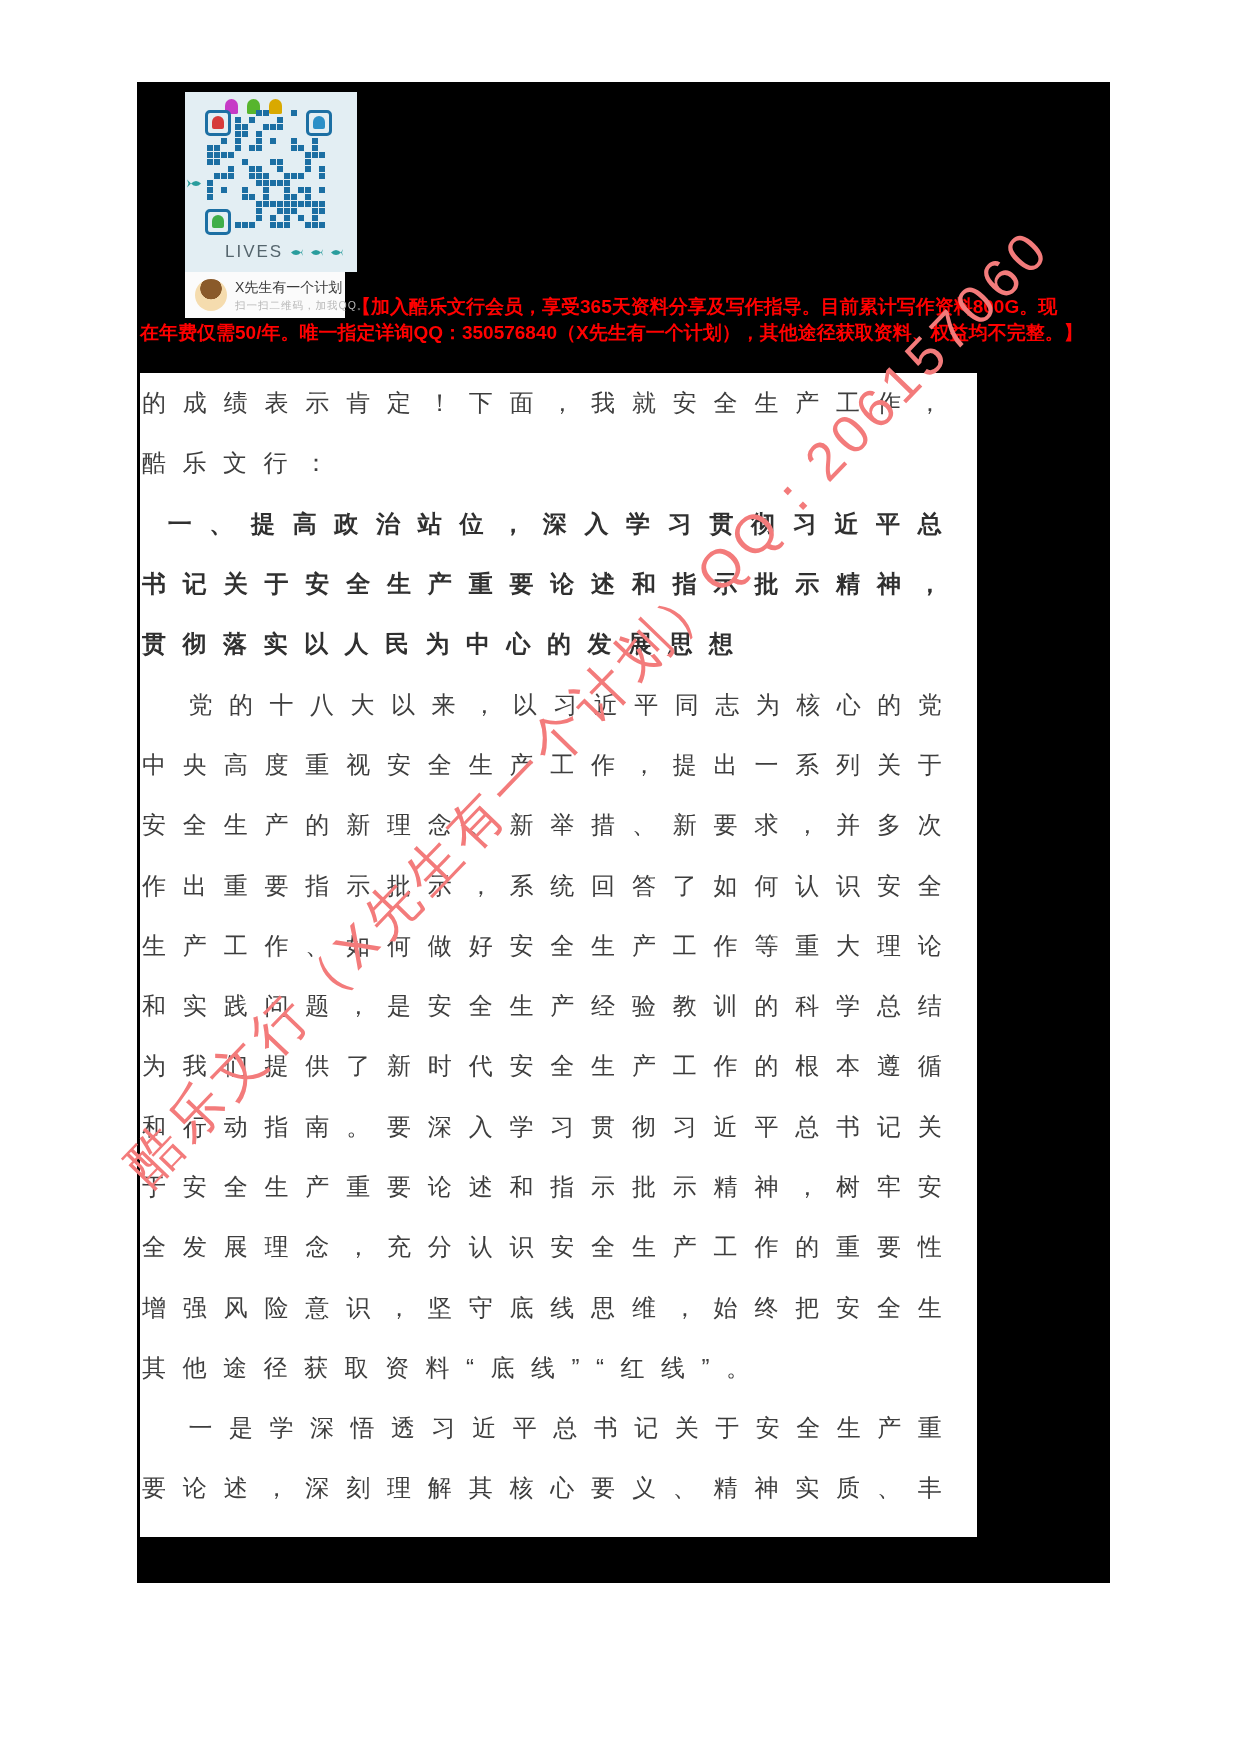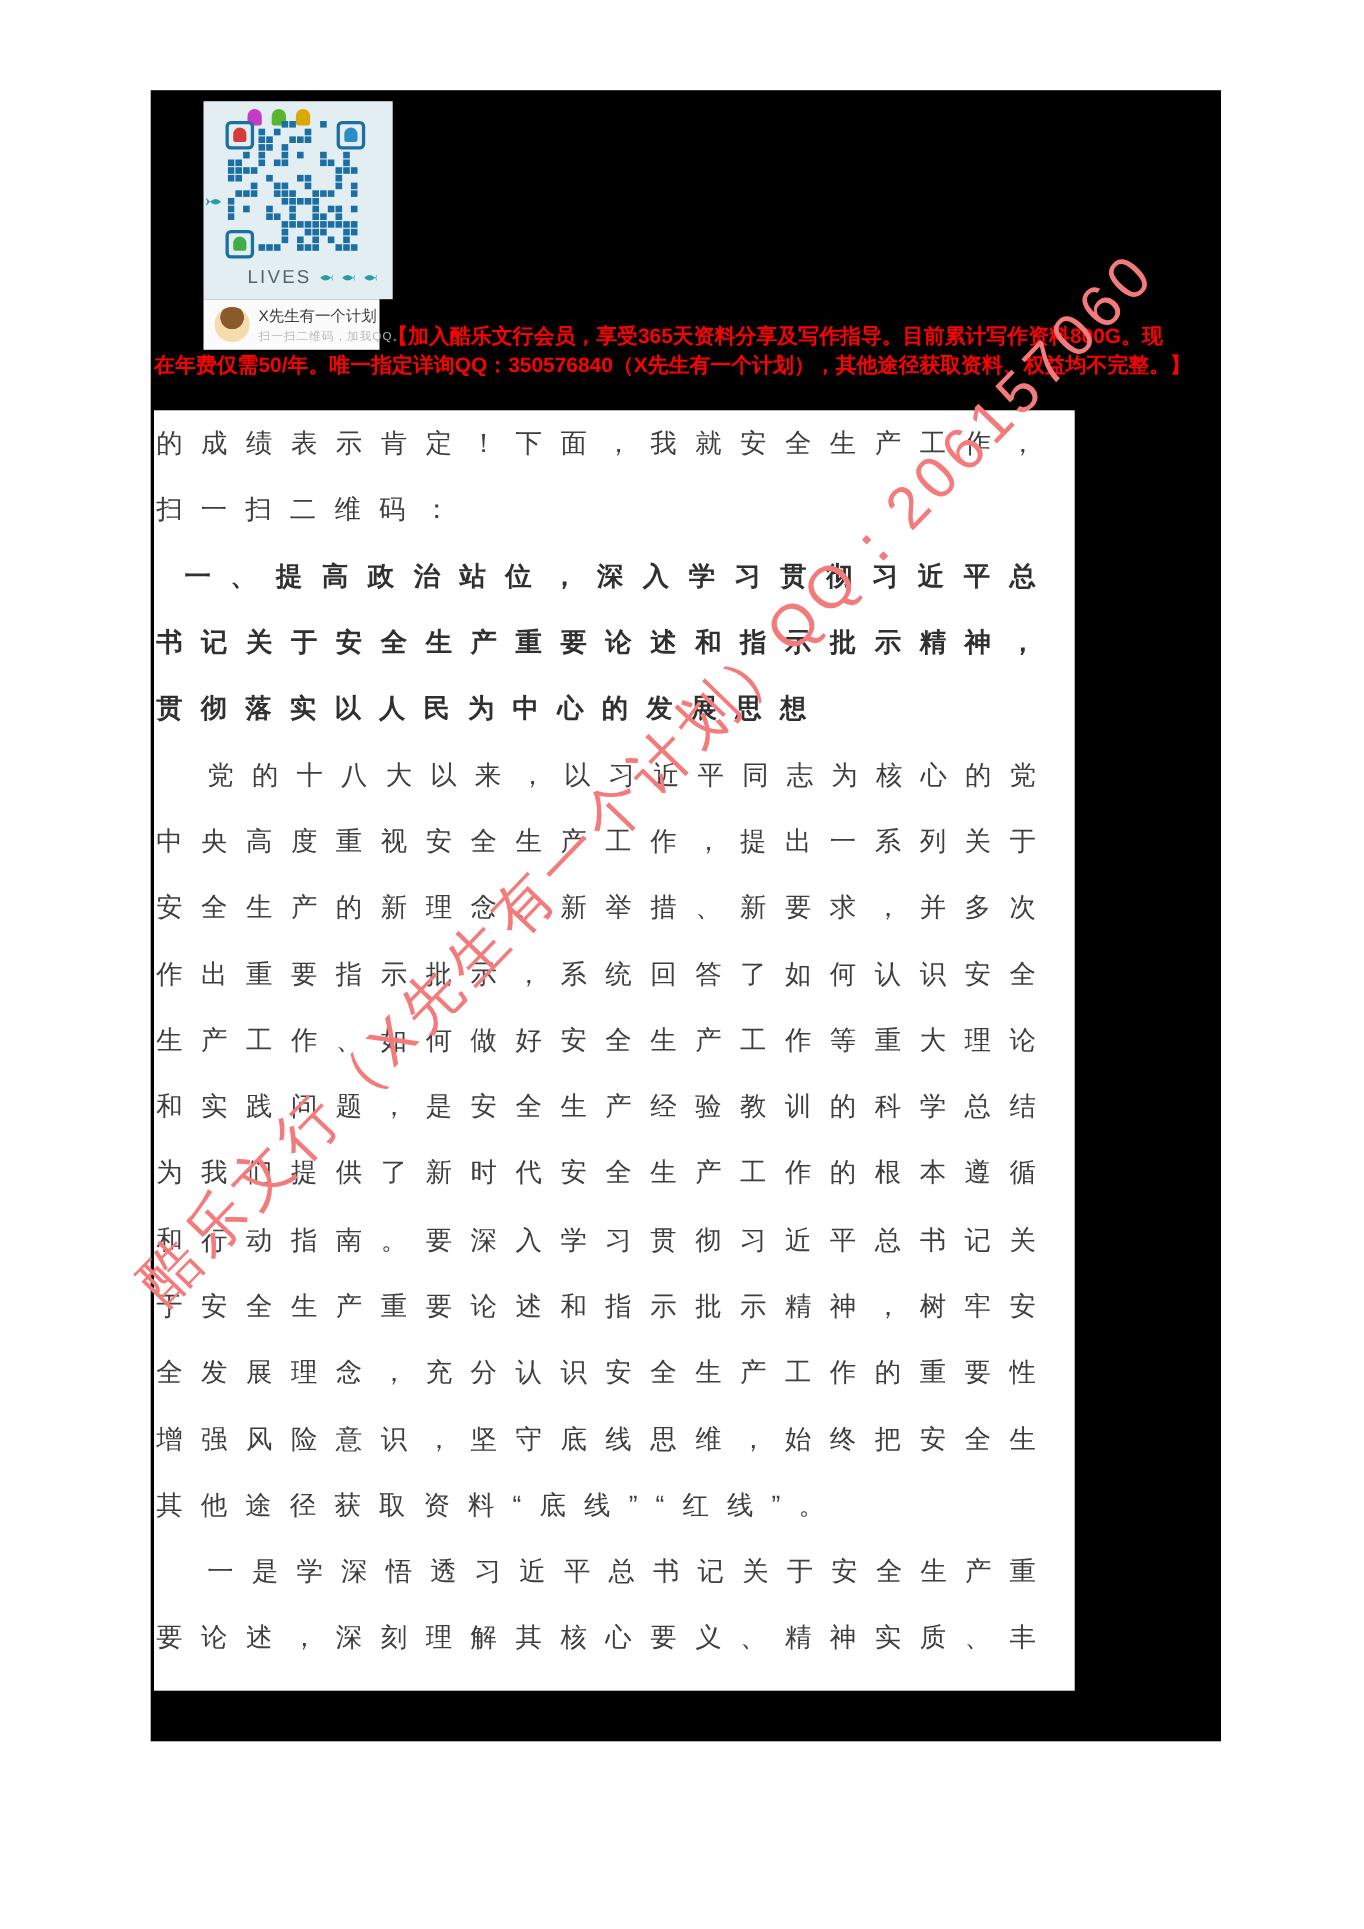--- a/index.html
+++ b/index.html
@@ -236,21 +236,21 @@
             <span>就</span>
             <span>安</span>
             <span>全</span>
             <span>生</span>
             <span>产</span>
             <span>工</span>
             <span>作</span>
             <span>，</span>
           </div>
           <div class="line part">
-            <span class="ls">扫一扫二维码：</span>
+            <span class="ls">酷乐文行：</span>
           </div>
           <div class="line b just">
             <span class="sp1"></span>
             <span>一</span>
             <span>、</span>
             <span>提</span>
             <span>高</span>
             <span>政</span>
             <span>治</span>
             <span>站</span>

